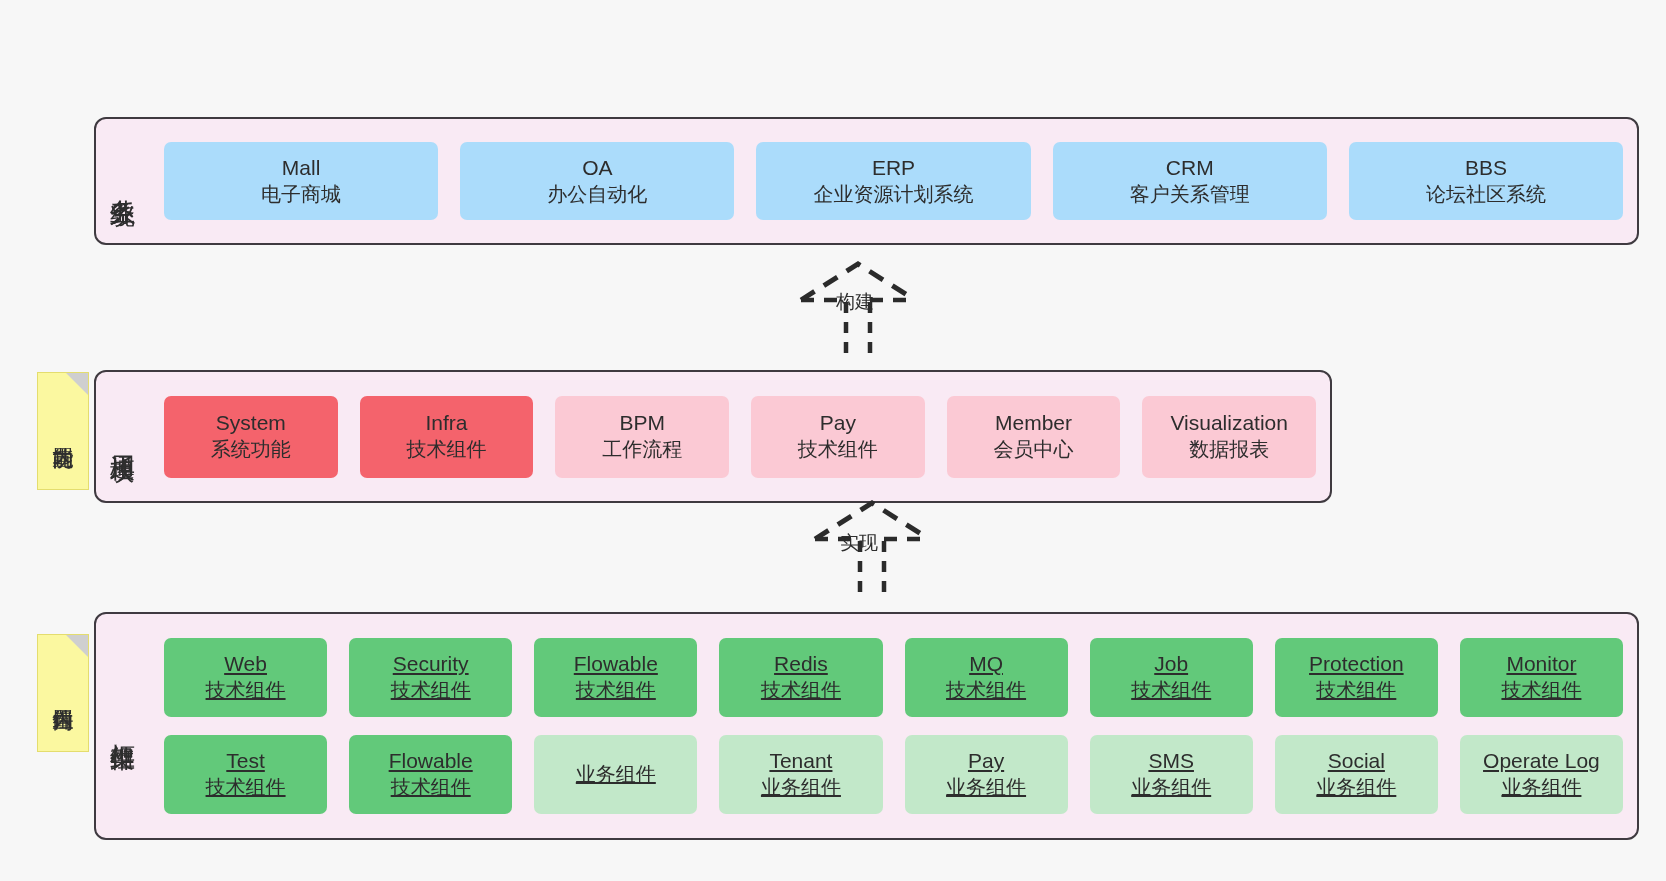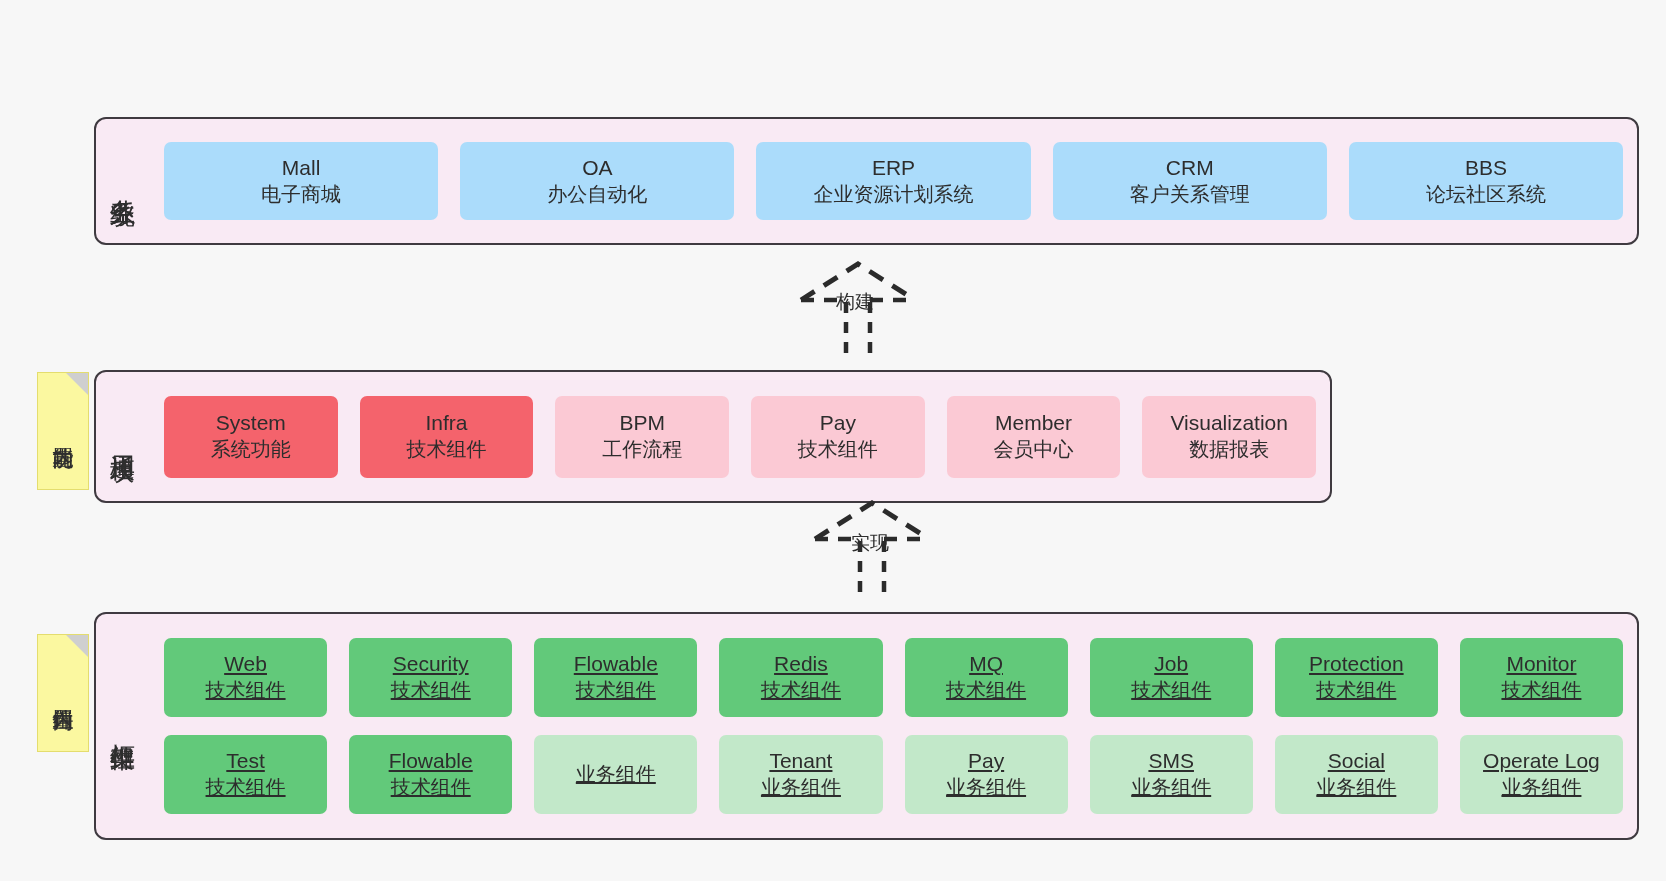--- a/index.html
+++ b/index.html
@@ -210,21 +210,21 @@
         </div>
     </div>
   </div>
 
   <div class="connector" style="left:772px; top:497px; width:200px; height:95px;">
     <svg width="200" height="95" viewBox="0 0 200 95">
       <path d="M88 95 L88 40 M112 95 L112 40" stroke="#2b2b2b" stroke-width="4.5" fill="none" stroke-dasharray="11 9"></path>
       <path d="M43 42 L100 6 L157 42" stroke="#2b2b2b" stroke-width="5" fill="none" stroke-linejoin="miter" stroke-dasharray="16 11"></path>
       <path d="M43 42 L88 42 M112 42 L157 42" stroke="#2b2b2b" stroke-width="4.5" fill="none" stroke-dasharray="13 10"></path>
     </svg>
-    <span class="conn-label" style="left:79px; top:33px;">实现</span>
+    <span class="conn-label" style="left:68px; top:33px;">实现</span>
   </div>
 
   <div class="note" style="left:37px; top:634px; width:52px; height:118px;">
     <span>内置组件</span>
   </div>
 
   <div class="layer" id="layer-framework" style="left:94px; top:612px; width:1545px; height:228px;">
     <div class="layer-title">框架组件</div>
     <div class="layer-body">
       <div class="row" id="frame-row1">

